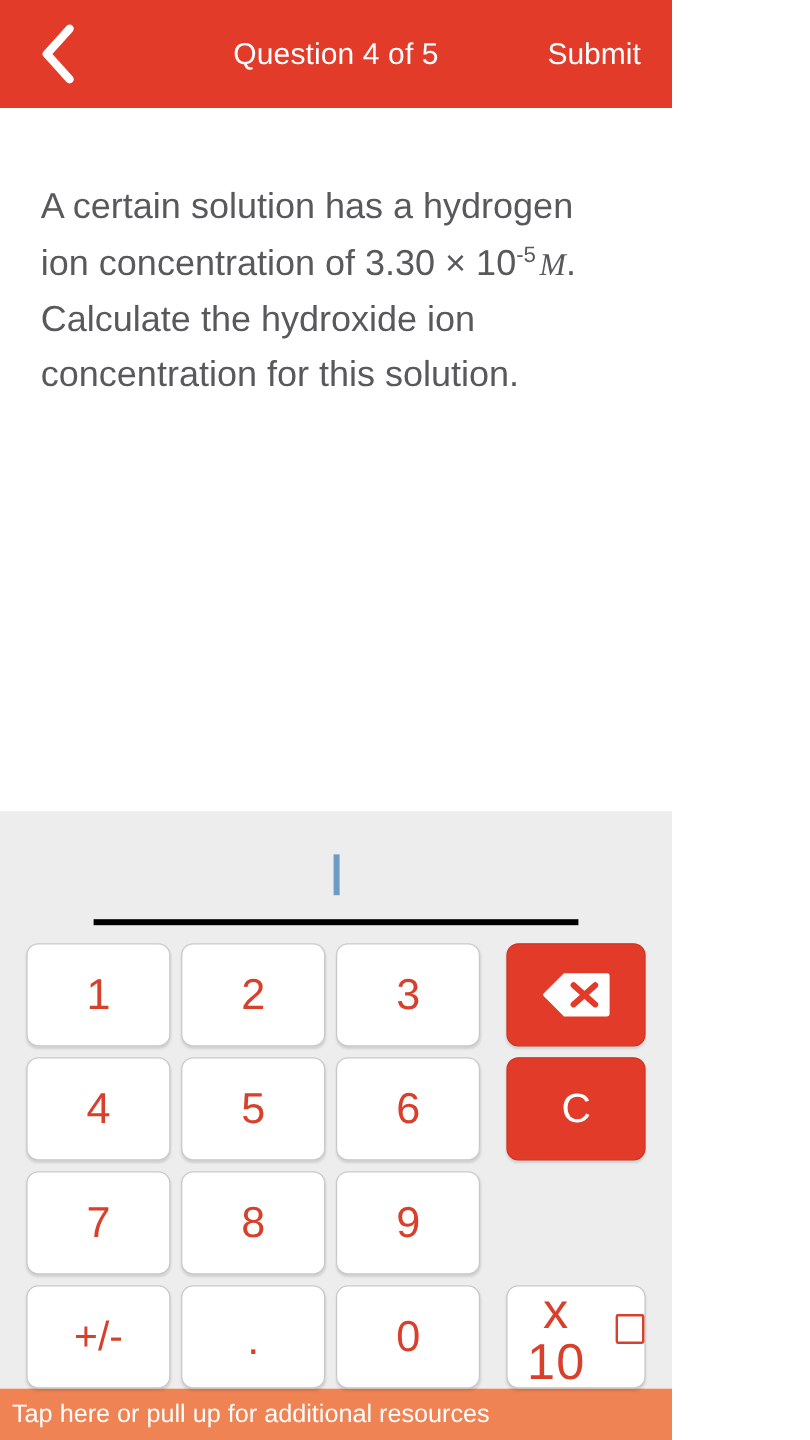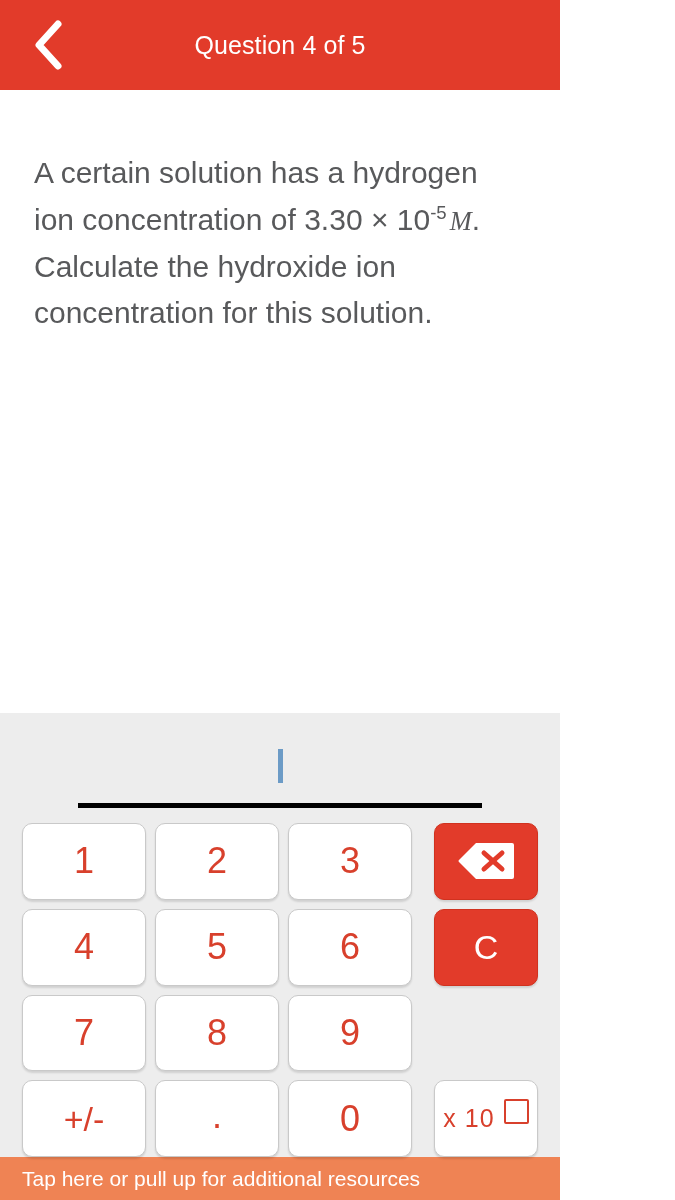--- a/index.html
+++ b/index.html
@@ -175,21 +175,21 @@
     color: #ffffff;
   }
   .key.clear { font-size: 34px; }
   .key.spacer {
     background: transparent;
     border: none;
     box-shadow: none;
     cursor: default;
   }
   .key.exp {
-    font-size: 25px;
+    font-size: 42px;
     gap: 0;
   }
   .exp-label { letter-spacing: 1px; }
   .exp-box {
     display: inline-block;
     width: 21px;
     height: 21px;
     border: 2px solid #d8402c;
     border-radius: 2px;
     margin-left: 9px;
@@ -198,41 +198,42 @@
     top: -7px;
   }
   .bs-svg { display: block; }
 
   
   .resource-bar {
     flex: 0 0 43px;
     background: #ef8354;
     display: flex;
     align-items: center;
-    padding-left: 22px;
+    padding-left: 10px;
     box-sizing: border-box;
     cursor: pointer;
   }
   .resource-text {
     color: #ffffff;
     font-size: 21px;
   }
 </style>
 </head>
 <body>
 
 <div class="app">
 
   <div class="header">
     <div class="back-btn">
       <svg class="chevron-svg" width="34" height="54" viewBox="0 0 34 54">
         <polyline points="27,6 8,27 27,48" fill="none" stroke="#ffffff" stroke-width="7" stroke-linecap="round" stroke-linejoin="round"></polyline>
       </svg>
     </div>
     <div class="header-title">Question 4 of 5</div>
+    <button class="submit-btn">Submit</button>
   </div>
 
   <div class="question-area">
     <div class="question-text">
       <span>A certain solution has a hydrogen</span>
       <span>ion concentration of 3.30 × 10</span><span class="sup">-5</span><span class="unit-m">M</span><span>.</span>
       <span>Calculate the hydroxide ion</span>
       <span>concentration for this solution.</span>
     </div>
   </div>

